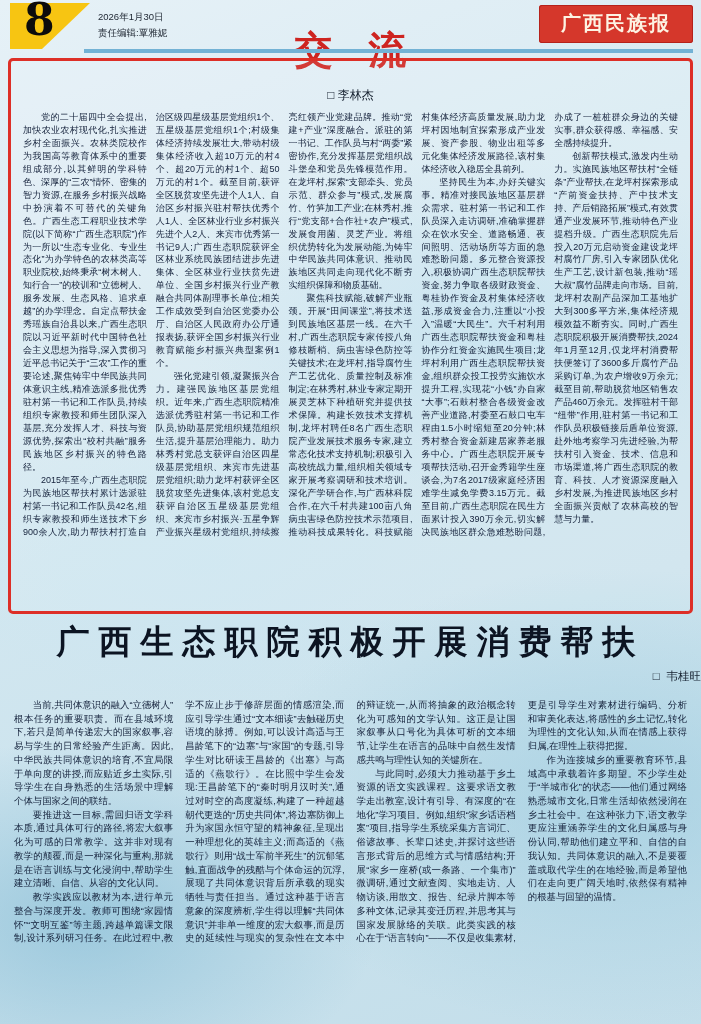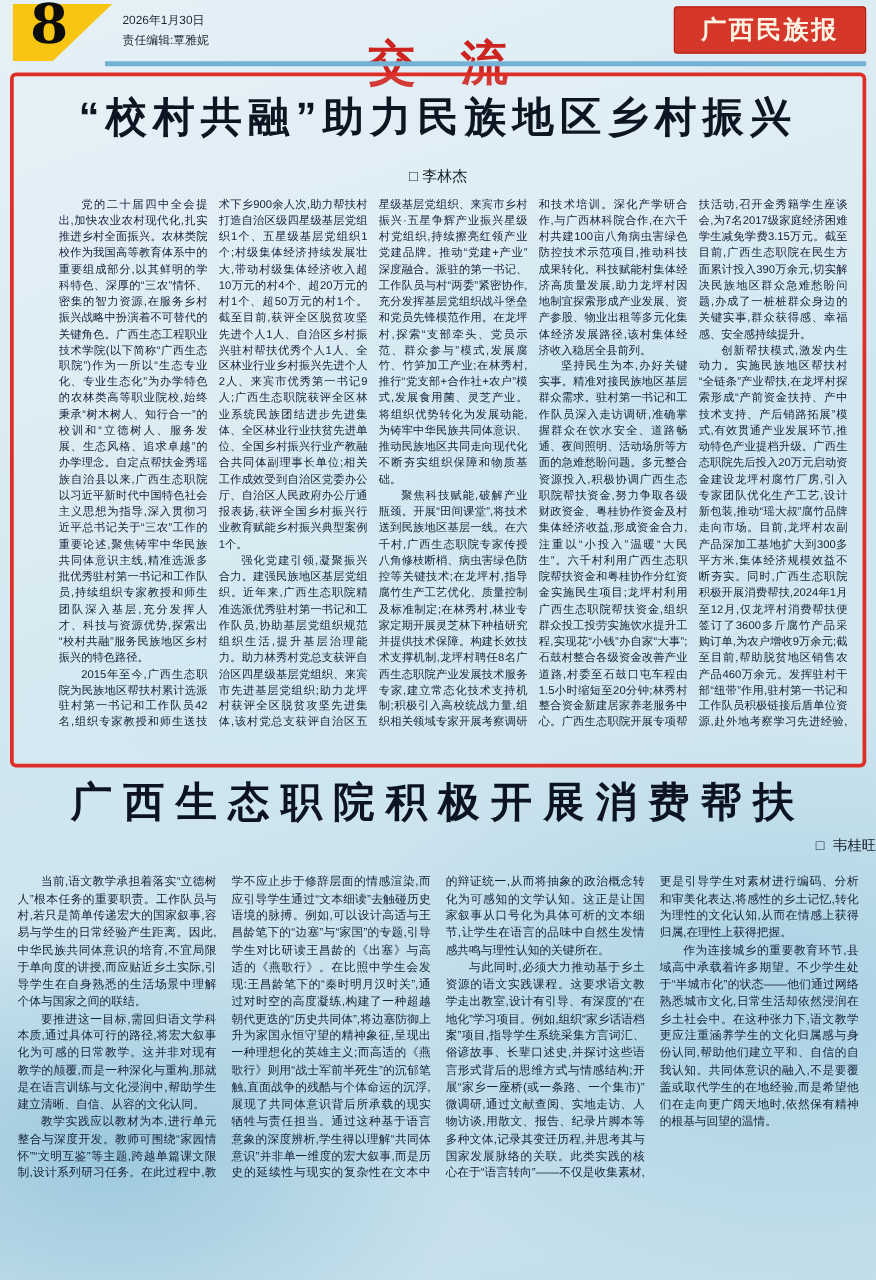--- a/index.html
+++ b/index.html
@@ -29,21 +29,21 @@
   .header-rule{position:absolute;top:49px;left:84px;right:8px;height:4px;background:#73b2d5;}
   
   .article1-box{position:absolute;top:58px;left:8px;right:8px;height:556px;box-sizing:border-box;
                 border:3px solid #dd2f27;border-radius:5px;padding:6px 12px 8px;
                 background:rgba(255,255,255,.10);}
   .a1-title{margin:8px 0 2px;text-align:center;font-size:33px;font-weight:900;
             letter-spacing:5px;color:#0d1422;line-height:1.15;}
   .a1-subtitle{margin:7px 0 0;text-align:center;font-size:16.5px;font-weight:bold;color:#0d1422;}
   .a1-author{margin:20px 0 7px;text-align:center;font-size:12px;color:#15202f;}
   .a1-body{height:438px;overflow:hidden;column-count:5;column-gap:9px;
-           font-size:9px;line-height:1.44;text-align:justify;color:#13203a;margin-left:24px;}
+           font-size:9px;line-height:1.44;text-align:justify;color:#13203a;}
   .a1-body p,.a2-body p{margin:0;text-indent:2em;}
   
   .a2-title{position:absolute;top:620px;left:0;right:0;margin:0;text-align:center;
             font-family:"DejaVu Serif","Liberation Serif",serif;font-weight:bold;
             font-size:33px;letter-spacing:9px;color:#0c1422;}
   .a2-author{position:absolute;top:669px;left:0;right:0;margin:0;text-align:right;
              font-size:11.5px;color:#15202f;font-family:Liberation Mono, monospace;}
   .a2-body{position:absolute;top:698px;left:14px;right:14px;height:314px;overflow:hidden;
            column-count:4;column-gap:12px;font-size:9.4px;line-height:1.46;
            text-align:justify;color:#13203a;}
@@ -59,37 +59,36 @@
     <div class="date-block">
       <div>2026年1月30日</div>
       <div>责任编辑:覃雅妮</div>
     </div>
     <div class="section-title">交流</div>
     <div class="masthead">广西民族报</div>
     <div class="header-rule"></div>
   </div>
 
   <div class="article1-box">
-    <h1 class="a1-title">“校村共融”助力民族地区乡村振兴</h1>
     <div class="a1-author">□ 李林杰</div>
     <div class="a1-body">
       <p>党的二十届四中全会提出,加快农业农村现代化,扎实推进乡村全面振兴。农林类院校作为我国高等教育体系中的重要组成部分,以其鲜明的学科特色、深厚的“三农”情怀、密集的智力资源,在服务乡村振兴战略中扮演着不可替代的关键角色。广西生态工程职业技术学院(以下简称“广西生态职院”)作为一所以“生态专业化、专业生态化”为办学特色的农林类高等职业院校,始终秉承“树木树人、知行合一”的校训和“立德树人、服务发展、生态风格、追求卓越”的办学理念。自定点帮扶金秀瑶族自治县以来,广西生态职院以习近平新时代中国特色社会主义思想为指导,深入贯彻习近平总书记关于“三农”工作的重要论述,聚焦铸牢中华民族共同体意识主线,精准选派多批优秀驻村第一书记和工作队员,持续组织专家教授和师生团队深入基层,充分发挥人才、科技与资源优势,探索出“校村共融”服务民族地区乡村振兴的特色路径。</p>
       <p>2015年至今,广西生态职院为民族地区帮扶村累计选派驻村第一书记和工作队员42名,组织专家教授和师生送技术下乡900余人次,助力帮扶村打造自治区级四星级基层党组织1个、五星级基层党组织1个;村级集体经济持续发展壮大,带动村级集体经济收入超10万元的村4个、超20万元的村1个、超50万元的村1个。截至目前,获评全区脱贫攻坚先进个人1人、自治区乡村振兴驻村帮扶优秀个人1人、全区林业行业乡村振兴先进个人2人、来宾市优秀第一书记9人;广西生态职院获评全区林业系统民族团结进步先进集体、全区林业行业扶贫先进单位、全国乡村振兴行业产教融合共同体副理事长单位;相关工作成效受到自治区党委办公厅、自治区人民政府办公厅通报表扬,获评全国乡村振兴行业教育赋能乡村振兴典型案例1个。</p>
       <p>强化党建引领,凝聚振兴合力。建强民族地区基层党组织。近年来,广西生态职院精准选派优秀驻村第一书记和工作队员,协助基层党组织规范组织生活,提升基层治理能力。助力林秀村党总支获评自治区四星级基层党组织、来宾市先进基层党组织;助力龙坪村获评全区脱贫攻坚先进集体,该村党总支获评自治区五星级基层党组织、来宾市乡村振兴·五星争辉产业振兴星级村党组织,持续擦亮红领产业党建品牌。推动“党建+产业”深度融合。派驻的第一书记、工作队员与村“两委”紧密协作,充分发挥基层党组织战斗堡垒和党员先锋模范作用。在龙坪村,探索“支部牵头、党员示范、群众参与”模式,发展腐竹、竹笋加工产业;在林秀村,推行“党支部+合作社+农户”模式,发展食用菌、灵芝产业。将组织优势转化为发展动能,为铸牢中华民族共同体意识、推动民族地区共同走向现代化不断夯实组织保障和物质基础。</p>
       <p>聚焦科技赋能,破解产业瓶颈。开展“田间课堂”,将技术送到民族地区基层一线。在六千村,广西生态职院专家传授八角修枝断梢、病虫害绿色防控等关键技术;在龙坪村,指导腐竹生产工艺优化、质量控制及标准制定;在林秀村,林业专家定期开展灵芝林下种植研究并提供技术保障。构建长效技术支撑机制,龙坪村聘任8名广西生态职院产业发展技术服务专家,建立常态化技术支持机制;积极引入高校统战力量,组织相关领域专家开展考察调研和技术培训。深化产学研合作,与广西林科院合作,在六千村共建100亩八角病虫害绿色防控技术示范项目,推动科技成果转化。科技赋能村集体经济高质量发展,助力龙坪村因地制宜探索形成产业发展、资产参股、物业出租等多元化集体经济发展路径,该村集体经济收入稳居全县前列。</p>
       <p>坚持民生为本,办好关键实事。精准对接民族地区基层群众需求。驻村第一书记和工作队员深入走访调研,准确掌握群众在饮水安全、道路畅通、夜间照明、活动场所等方面的急难愁盼问题。多元整合资源投入,积极协调广西生态职院帮扶资金,努力争取各级财政资金、粤桂协作资金及村集体经济收益,形成资金合力,注重以“小投入”温暖“大民生”。六千村利用广西生态职院帮扶资金和粤桂协作分红资金实施民生项目;龙坪村利用广西生态职院帮扶资金,组织群众投工投劳实施饮水提升工程,实现花“小钱”办自家“大事”;石鼓村整合各级资金改善产业道路,村委至石鼓口屯车程由1.5小时缩短至20分钟;林秀村整合资金新建居家养老服务中心。广西生态职院开展专项帮扶活动,召开金秀籍学生座谈会,为7名2017级家庭经济困难学生减免学费3.15万元。截至目前,广西生态职院在民生方面累计投入390万余元,切实解决民族地区群众急难愁盼问题,办成了一桩桩群众身边的关键实事,群众获得感、幸福感、安全感持续提升。</p>
       <p>创新帮扶模式,激发内生动力。实施民族地区帮扶村“全链条”产业帮扶,在龙坪村探索形成“产前资金扶持、产中技术支持、产后销路拓展”模式,有效贯通产业发展环节,推动特色产业提档升级。广西生态职院先后投入20万元启动资金建设龙坪村腐竹厂房,引入专家团队优化生产工艺,设计新包装,推动“瑶大叔”腐竹品牌走向市场。目前,龙坪村农副产品深加工基地扩大到300多平方米,集体经济规模效益不断夯实。同时,广西生态职院积极开展消费帮扶,2024年1月至12月,仅龙坪村消费帮扶便签订了3600多斤腐竹产品采购订单,为农户增收9万余元;截至目前,帮助脱贫地区销售农产品460万余元。发挥驻村干部“纽带”作用,驻村第一书记和工作队员积极链接后盾单位资源,赴外地考察学习先进经验,为帮扶村引入资金、技术、信息和市场渠道,将广西生态职院的教育、科技、人才资源深度融入乡村发展,为推进民族地区乡村全面振兴贡献了农林高校的智慧与力量。</p>
 
     </div>
   </div>
 
   <h1 class="a2-title">广西生态职院积极开展消费帮扶</h1>
   <div class="a2-author">□ 韦桂旺</div>
   <div class="a2-body">
-    <p>当前,语文教学承担着落实“立德树人”根本任务的重要职责。工作队员与村,若只是简单传递宏大的国家叙事,容易与学生的日常经验产生距离。因此,中华民族共同体意识的培育,不宜局限于单向度的讲授,而应贴近乡土实际,引导学生在自身熟悉的生活场景中理解个体与国家之间的联结。</p>
+    <p>当前,共同体意识的融入“立德树人”根本任务的重要职责。而在县域环境下,若只是简单传递宏大的国家叙事,容易与学生的日常经验产生距离。因此,中华民族共同体意识的培育,不宜局限于单向度的讲授,而应贴近乡土实际,引导学生在自身熟悉的生活场景中理解个体与国家之间的联结。</p>
     <p>要推进这一目标,需回归语文学科本质,通过具体可行的路径,将宏大叙事化为可感的日常教学。这并非对现有教学的颠覆,而是一种深化与重构,那就是在语言训练与文化浸润中,帮助学生建立清晰、自信、从容的文化认同。</p>
     <p>教学实践应以教材为本,进行单元整合与深度开发。教师可围绕“家园情怀”“文明互鉴”等主题,跨越单篇课文限制,设计系列研习任务。在此过程中,教学不应止步于修辞层面的情感渲染,而应引导学生通过“文本细读”去触碰历史语境的脉搏。例如,可以设计高适与王昌龄笔下的“边塞”与“家国”的专题,引导学生对比研读王昌龄的《出塞》与高适的《燕歌行》。在比照中学生会发现:王昌龄笔下的“秦时明月汉时关”,通过对时空的高度凝练,构建了一种超越朝代更迭的“历史共同体”,将边塞防御上升为家国永恒守望的精神象征,呈现出一种理想化的英雄主义;而高适的《燕歌行》则用“战士军前半死生”的沉郁笔触,直面战争的残酷与个体命运的沉浮,展现了共同体意识背后所承载的现实牺牲与责任担当。通过这种基于语言意象的深度辨析,学生得以理解“共同体意识”并非单一维度的宏大叙事,而是历史的延续性与现实的复杂性在文本中的辩证统一,从而将抽象的政治概念转化为可感知的文学认知。这正是让国家叙事从口号化为具体可析的文本细节,让学生在语言的品味中自然生发情感共鸣与理性认知的关键所在。</p>
     <p>与此同时,必须大力推动基于乡土资源的语文实践课程。这要求语文教学走出教室,设计有引导、有深度的“在地化”学习项目。例如,组织“家乡话语档案”项目,指导学生系统采集方言词汇、俗谚故事、长辈口述史,并探讨这些语言形式背后的思维方式与情感结构;开展“家乡一座桥(或一条路、一个集市)”微调研,通过文献查阅、实地走访、人物访谈,用散文、报告、纪录片脚本等多种文体,记录其变迁历程,并思考其与国家发展脉络的关联。此类实践的核心在于“语言转向”——不仅是收集素材,更是引导学生对素材进行编码、分析和审美化表达,将感性的乡土记忆,转化为理性的文化认知,从而在情感上获得归属,在理性上获得把握。</p>
     <p>作为连接城乡的重要教育环节,县域高中承载着许多期望。不少学生处于“半城市化”的状态——他们通过网络熟悉城市文化,日常生活却依然浸润在乡土社会中。在这种张力下,语文教学更应注重涵养学生的文化归属感与身份认同,帮助他们建立平和、自信的自我认知。共同体意识的融入,不是要覆盖或取代学生的在地经验,而是希望他们在走向更广阔天地时,依然保有精神的根基与回望的温情。</p>
 
   </div>
 
 </div>
 
 </body></html>

